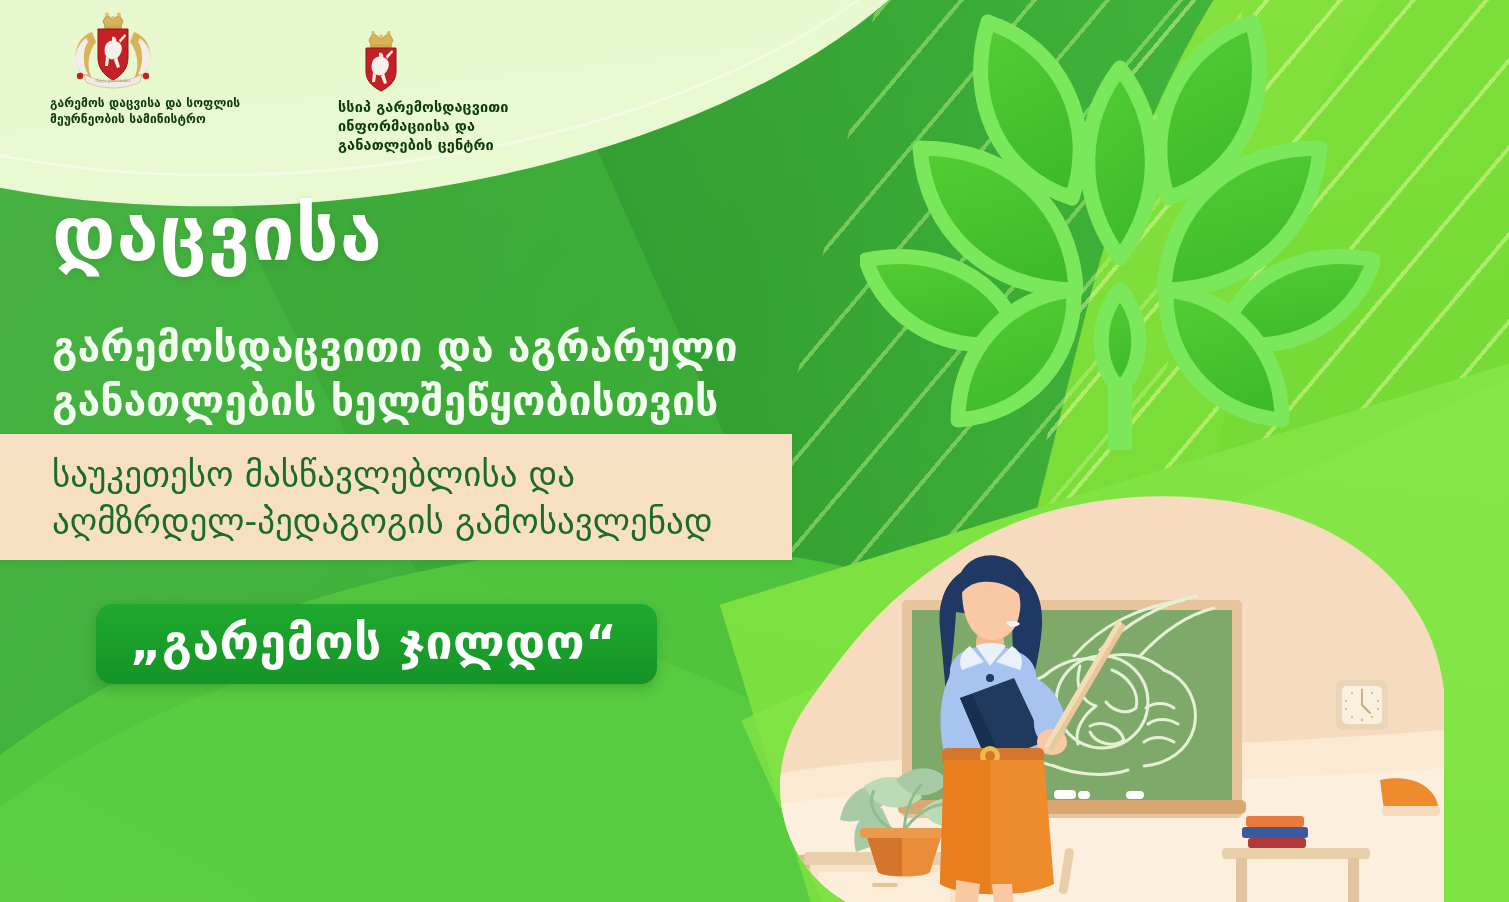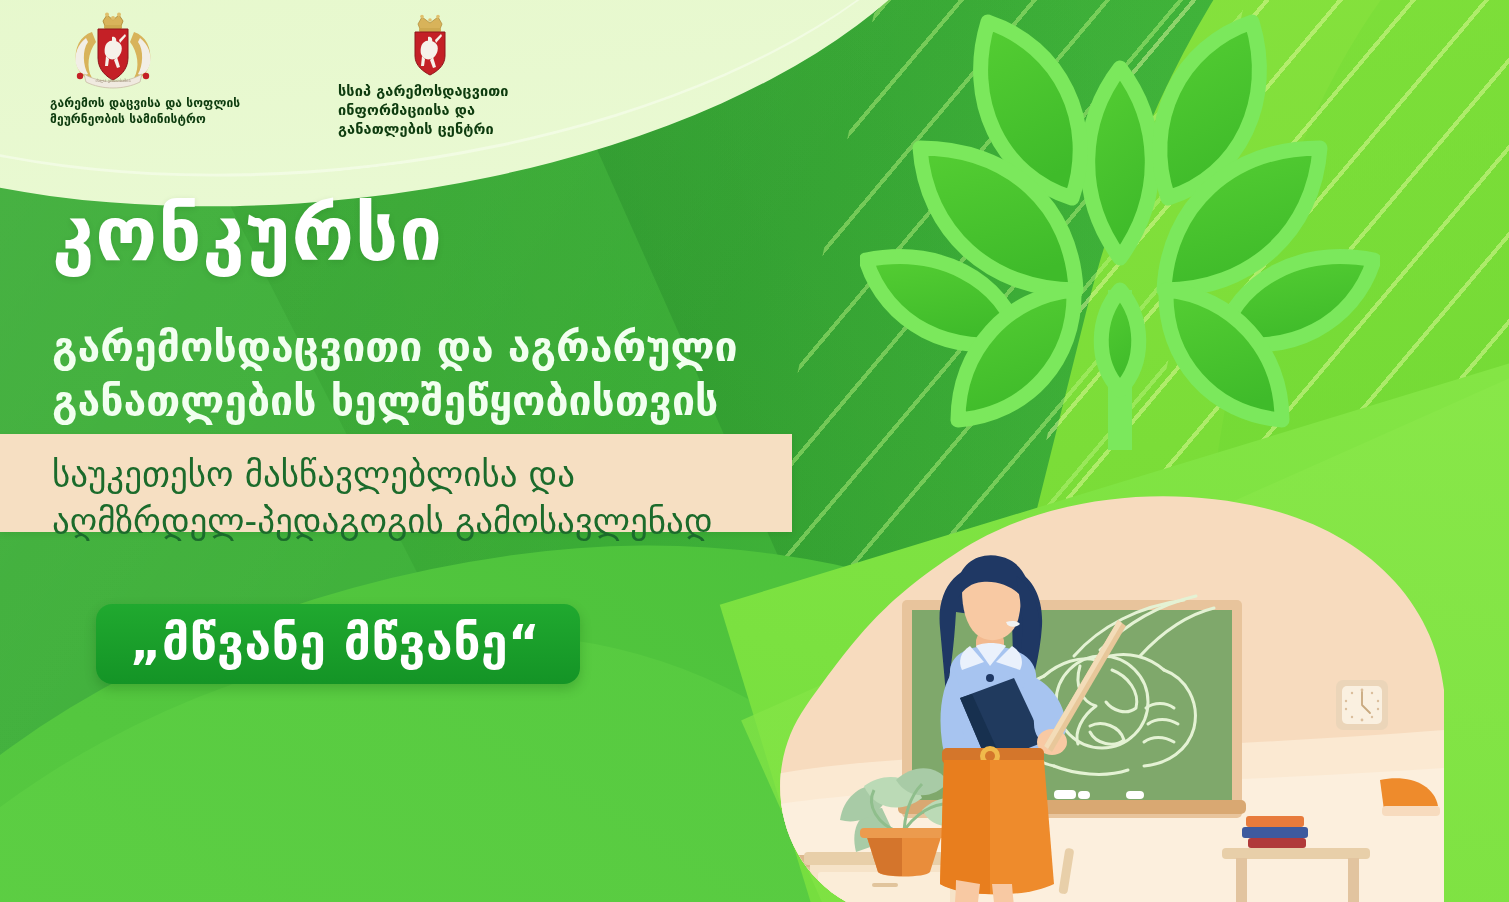--- a/index.html
+++ b/index.html
@@ -113,21 +113,21 @@
     background:linear-gradient(25deg,#77DE3E 0%,#8AE84A 100%);
     transform:rotate(-24deg);
     opacity:.75;
   }
 
   
   .header { position:absolute; left:0; top:0; width:700px; height:150px; }
 
   .logo-block { position:absolute; display:flex; flex-direction:column; align-items:flex-start; }
   .logo-1 { left:50px; top:12px; }
-  .logo-2 { left:338px; top:14px;align-items:center; }
+  .logo-2 { left:338px; top:30px; }
 
   .crest { position:relative; }
   .crest-1 { width:102px; height:78px; margin-left:12px;}
   .crest-2 { width:58px; height:62px; margin-left:14px;}
 
   .org-text {
     margin-top:6px;
     font-family:"DejaVu Sans","Liberation Sans",sans-serif;
     font-weight:bold;
     color:#0D3B0E;
@@ -151,21 +151,21 @@
     position:absolute; left:52px; top:320px;
     font-size:41px;
     color:#F2FFF0;
     line-height:1.32;
     white-space:pre-line;
     font-weight:700;
   }
 
   .beige-band {
     position:absolute; left:0; top:434px;
-    width:792px; height:98px;
+    width:792px; height:126px;
     background:#F6DFC2;
     box-shadow:0 2px 6px rgba(0,60,0,.10);
   }
   .beige-band .band-text {
     position:absolute; left:52px; top:17px;
     font-size:35px;
     color:#1B6B2B;
     line-height:1.33;
     white-space:pre-line;
     font-weight:400;
@@ -479,27 +479,27 @@
             <path d="M34 26 L40 20 L41 22 L35 29 Z"></path>
           </g>
         </svg>
       </div>
       <div class="org-text">სსიპ გარემოსდაცვითი
 ინფორმაციისა და
 განათლების ცენტრი</div>
     </div>
   </div>
 
-  <div class="title">კონკურსი</div>
+  <div class="title">დაცვისა</div>
 
   <div class="subtitle">გარემოსდაცვითი და აგრარული
 განათლების ხელშეწყობისთვის</div>
 
   <div class="beige-band">
     <div class="band-text">საუკეთესო მასწავლებლისა და
 აღმზრდელ-პედაგოგის გამოსავლენად</div>
   </div>
 
   <div class="pill">
-    <div class="pill-text">„მწვანე მწვანე“</div>
+    <div class="pill-text">„გარემოს ჯილდო“</div>
   </div>
 
 </div>
 
 </body></html>

